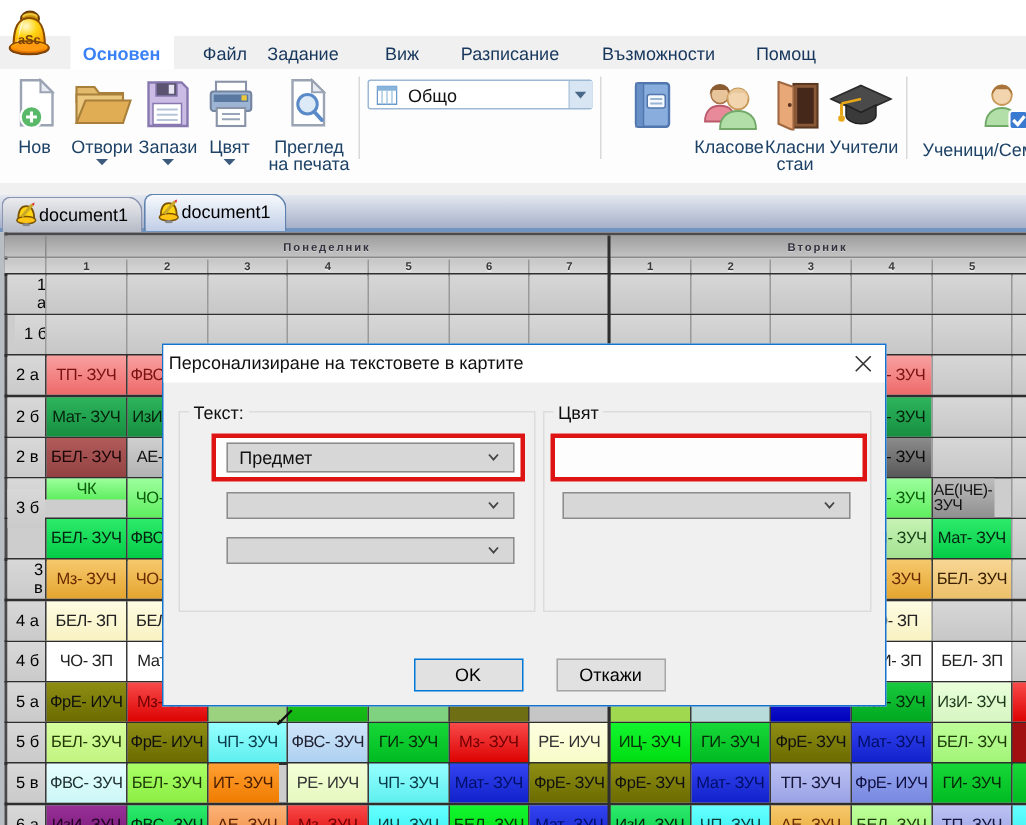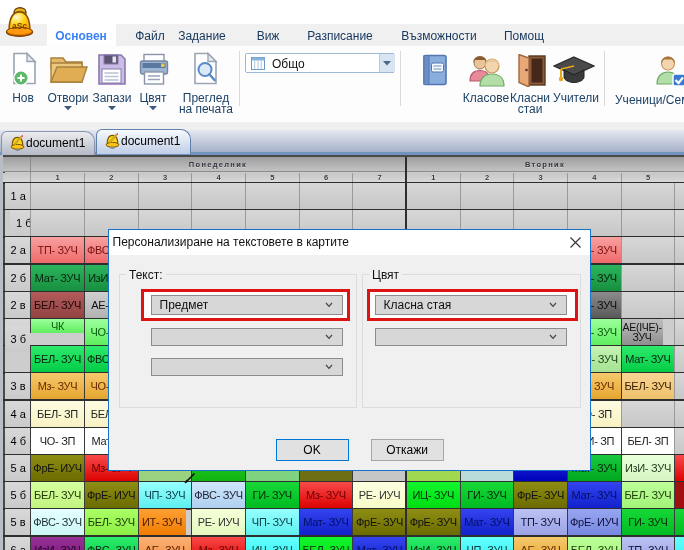--- a/index.html
+++ b/index.html
@@ -181,21 +181,21 @@
 <div class="abs cellt" style="left:244.9px;top:172.5px;width:53.67px;height:10.5px;font-size:7.5px;font-weight:bold;color:#3a3a3a;text-shadow:0 1px 0 #e8e8e8;border-left:1px solid #999">5</div>
 <div class="abs cellt" style="left:298.6px;top:172.5px;width:53.67px;height:10.5px;font-size:7.5px;font-weight:bold;color:#3a3a3a;text-shadow:0 1px 0 #e8e8e8;border-left:1px solid #999">6</div>
 <div class="abs cellt" style="left:352.2px;top:172.5px;width:53.67px;height:10.5px;font-size:7.5px;font-weight:bold;color:#3a3a3a;text-shadow:0 1px 0 #e8e8e8;border-left:1px solid #999">7</div>
 <div class="abs cellt" style="left:405.9px;top:172.5px;width:53.67px;height:10.5px;font-size:7.5px;font-weight:bold;color:#3a3a3a;text-shadow:0 1px 0 #e8e8e8;border-left:1px solid #999">1</div>
 <div class="abs cellt" style="left:459.6px;top:172.5px;width:53.67px;height:10.5px;font-size:7.5px;font-weight:bold;color:#3a3a3a;text-shadow:0 1px 0 #e8e8e8;border-left:1px solid #999">2</div>
 <div class="abs cellt" style="left:513.2px;top:172.5px;width:53.67px;height:10.5px;font-size:7.5px;font-weight:bold;color:#3a3a3a;text-shadow:0 1px 0 #e8e8e8;border-left:1px solid #999">3</div>
 <div class="abs cellt" style="left:566.9px;top:172.5px;width:53.67px;height:10.5px;font-size:7.5px;font-weight:bold;color:#3a3a3a;text-shadow:0 1px 0 #e8e8e8;border-left:1px solid #999">4</div>
 <div class="abs cellt" style="left:620.6px;top:172.5px;width:53.67px;height:10.5px;font-size:7.5px;font-weight:bold;color:#3a3a3a;text-shadow:0 1px 0 #e8e8e8;border-left:1px solid #999">5</div>
 <div class="abs" style="left:3px;top:182.4px;width:681px;height:1.6px;background:#2e2e2e"></div>
 <div class="abs" style="left:3px;top:209.0px;width:681px;height:1.4px;background:#2e2e2e"></div>
-<div class="abs" style="left:4.6px;top:183.0px;width:25.6px;height:26.0px;background:linear-gradient(#d8d8d8,#cacaca);font-size:11px;color:#000;display:flex;align-items:center;padding-left:6px">1 а</div>
+<div class="abs" style="left:4.6px;top:183.0px;width:25.6px;height:26.0px;background:linear-gradient(#d8d8d8,#cacaca);font-size:11px;color:#000;display:flex;align-items:center;padding-left:20px">1 а</div>
 <div class="abs" style="left:30.2px;top:183.0px;width:53.67px;height:26.0px;background:linear-gradient(#d7d7d7,#c7c7c7);border-left:1px solid #9a9a9a"></div>
 <div class="abs" style="left:83.9px;top:183.0px;width:53.67px;height:26.0px;background:linear-gradient(#d7d7d7,#c7c7c7);border-left:1px solid #9a9a9a"></div>
 <div class="abs" style="left:137.5px;top:183.0px;width:53.67px;height:26.0px;background:linear-gradient(#d7d7d7,#c7c7c7);border-left:1px solid #9a9a9a"></div>
 <div class="abs" style="left:191.2px;top:183.0px;width:53.67px;height:26.0px;background:linear-gradient(#d7d7d7,#c7c7c7);border-left:1px solid #9a9a9a"></div>
 <div class="abs" style="left:244.9px;top:183.0px;width:53.67px;height:26.0px;background:linear-gradient(#d7d7d7,#c7c7c7);border-left:1px solid #9a9a9a"></div>
 <div class="abs" style="left:298.6px;top:183.0px;width:53.67px;height:26.0px;background:linear-gradient(#d7d7d7,#c7c7c7);border-left:1px solid #9a9a9a"></div>
 <div class="abs" style="left:352.2px;top:183.0px;width:53.67px;height:26.0px;background:linear-gradient(#d7d7d7,#c7c7c7);border-left:1px solid #9a9a9a"></div>
 <div class="abs" style="left:405.9px;top:183.0px;width:53.67px;height:26.0px;background:linear-gradient(#d7d7d7,#c7c7c7);border-left:1px solid #9a9a9a"></div>
 <div class="abs" style="left:459.6px;top:183.0px;width:53.67px;height:26.0px;background:linear-gradient(#d7d7d7,#c7c7c7);border-left:1px solid #9a9a9a"></div>
 <div class="abs" style="left:513.2px;top:183.0px;width:53.67px;height:26.0px;background:linear-gradient(#d7d7d7,#c7c7c7);border-left:1px solid #9a9a9a"></div>
@@ -268,39 +268,39 @@
 <div class="abs cellt" style="left:83.9px;top:319.0px;width:53.67px;height:26.0px;background:linear-gradient(#9cff9c,#5fee5f);color:#0b5e0b;border-left:1px solid #3a3a3a;line-height:10px;text-align:center">ЧО- ЗУЧ</div>
 <div class="abs" style="left:137.5px;top:319.0px;width:53.67px;height:26.0px;background:linear-gradient(#d7d7d7,#c7c7c7);border-left:1px solid #9a9a9a"></div>
 <div class="abs" style="left:191.2px;top:319.0px;width:53.67px;height:26.0px;background:linear-gradient(#d7d7d7,#c7c7c7);border-left:1px solid #9a9a9a"></div>
 <div class="abs" style="left:244.9px;top:319.0px;width:53.67px;height:26.0px;background:linear-gradient(#d7d7d7,#c7c7c7);border-left:1px solid #9a9a9a"></div>
 <div class="abs" style="left:298.6px;top:319.0px;width:53.67px;height:26.0px;background:linear-gradient(#d7d7d7,#c7c7c7);border-left:1px solid #9a9a9a"></div>
 <div class="abs" style="left:352.2px;top:319.0px;width:53.67px;height:26.0px;background:linear-gradient(#d7d7d7,#c7c7c7);border-left:1px solid #9a9a9a"></div>
 <div class="abs" style="left:405.9px;top:319.0px;width:53.67px;height:26.0px;background:linear-gradient(#d7d7d7,#c7c7c7);border-left:1px solid #9a9a9a"></div>
 <div class="abs" style="left:459.6px;top:319.0px;width:53.67px;height:26.0px;background:linear-gradient(#d7d7d7,#c7c7c7);border-left:1px solid #9a9a9a"></div>
 <div class="abs" style="left:513.2px;top:319.0px;width:53.67px;height:26.0px;background:linear-gradient(#d7d7d7,#c7c7c7);border-left:1px solid #9a9a9a"></div>
 <div class="abs cellt" style="left:566.9px;top:319.0px;width:53.67px;height:26.0px;background:linear-gradient(#9cff9c,#5fee5f);color:#0b5e0b;border-left:1px solid #3a3a3a;line-height:10px;text-align:center">Мат- ЗУЧ</div>
-<div class="abs cellt" style="left:620.6px;top:319.0px;width:42px;height:26.0px;background:linear-gradient(#bdbdbd,#8f8f8f);color:#111;border-left:1px solid #3a3a3a;font-size:10.5px;line-height:10px;text-align:center">АЕ(IЧЕ)-<br>ЗУЧ</div>
+<div class="abs cellt" style="left:620.6px;top:319.0px;width:42px;height:26.0px;background:linear-gradient(#bdbdbd,#8f8f8f);color:#111;border-left:1px solid #3a3a3a;font-size:10.5px;line-height:10px;">АЕ(IЧЕ)-<br>ЗУЧ</div>
 <div class="abs" style="left:674.2px;top:319.0px;width:9.76px;height:26.0px;background:linear-gradient(#d7d7d7,#c7c7c7);border-left:1px solid #9a9a9a"></div>
 <div class="abs" style="left:3px;top:372.2px;width:681px;height:1.4px;background:#2e2e2e"></div>
 <div class="abs" style="left:4.6px;top:326px;width:25.6px;height:26.0px;background:linear-gradient(#d8d8d8,#cacaca);font-size:11px;color:#000;display:flex;align-items:center;padding-left:6px">3 б</div>
 <div class="abs cellt" style="left:30.2px;top:346.2px;width:53.67px;height:26.0px;background:linear-gradient(#2dea6b,#04cc47);color:#052310;border-left:1px solid #3a3a3a;line-height:10px;text-align:center">БЕЛ- ЗУЧ</div>
 <div class="abs cellt" style="left:83.9px;top:346.2px;width:53.67px;height:26.0px;background:linear-gradient(#2dea6b,#04cc47);color:#052310;border-left:1px solid #3a3a3a;line-height:10px;text-align:center">ФВС- ЗУЧ</div>
 <div class="abs" style="left:137.5px;top:346.2px;width:53.67px;height:26.0px;background:linear-gradient(#d7d7d7,#c7c7c7);border-left:1px solid #9a9a9a"></div>
 <div class="abs" style="left:191.2px;top:346.2px;width:53.67px;height:26.0px;background:linear-gradient(#d7d7d7,#c7c7c7);border-left:1px solid #9a9a9a"></div>
 <div class="abs" style="left:244.9px;top:346.2px;width:53.67px;height:26.0px;background:linear-gradient(#d7d7d7,#c7c7c7);border-left:1px solid #9a9a9a"></div>
 <div class="abs" style="left:298.6px;top:346.2px;width:53.67px;height:26.0px;background:linear-gradient(#d7d7d7,#c7c7c7);border-left:1px solid #9a9a9a"></div>
 <div class="abs" style="left:352.2px;top:346.2px;width:53.67px;height:26.0px;background:linear-gradient(#d7d7d7,#c7c7c7);border-left:1px solid #9a9a9a"></div>
 <div class="abs" style="left:405.9px;top:346.2px;width:53.67px;height:26.0px;background:linear-gradient(#d7d7d7,#c7c7c7);border-left:1px solid #9a9a9a"></div>
 <div class="abs" style="left:459.6px;top:346.2px;width:53.67px;height:26.0px;background:linear-gradient(#d7d7d7,#c7c7c7);border-left:1px solid #9a9a9a"></div>
 <div class="abs" style="left:513.2px;top:346.2px;width:53.67px;height:26.0px;background:linear-gradient(#d7d7d7,#c7c7c7);border-left:1px solid #9a9a9a"></div>
 <div class="abs cellt" style="left:566.9px;top:346.2px;width:53.67px;height:26.0px;background:linear-gradient(#c6f3b4,#a4e292);color:#173f17;border-left:1px solid #3a3a3a;line-height:10px;text-align:center">БЕЛ- ЗУЧ</div>
 <div class="abs cellt" style="left:620.6px;top:346.2px;width:53.67px;height:26.0px;background:linear-gradient(#2dea6b,#04cc47);color:#052310;border-left:1px solid #3a3a3a;line-height:10px;text-align:center">Мат- ЗУЧ</div>
 <div class="abs" style="left:674.2px;top:346.2px;width:9.76px;height:26.0px;background:linear-gradient(#d7d7d7,#c7c7c7);border-left:1px solid #9a9a9a"></div>
 <div class="abs" style="left:3px;top:399.4px;width:681px;height:1.4px;background:#2e2e2e"></div>
-<div class="abs" style="left:4.6px;top:373.4px;width:25.6px;height:26.0px;background:linear-gradient(#d8d8d8,#cacaca);font-size:11px;color:#000;display:flex;align-items:center;padding-left:6px">3 в</div>
+<div class="abs" style="left:4.6px;top:373.4px;width:25.6px;height:26.0px;background:linear-gradient(#d8d8d8,#cacaca);font-size:11px;color:#000;display:flex;align-items:center;padding-left:18px">3 в</div>
 <div class="abs cellt" style="left:30.2px;top:373.4px;width:53.67px;height:26.0px;background:linear-gradient(#f6c96d,#e5a52f);color:#6a2a00;border-left:1px solid #3a3a3a;line-height:10px;text-align:center">Мз- ЗУЧ</div>
 <div class="abs cellt" style="left:83.9px;top:373.4px;width:53.67px;height:26.0px;background:linear-gradient(#f6c96d,#e5a52f);color:#6a2a00;border-left:1px solid #3a3a3a;line-height:10px;text-align:center">ЧО- ЗУЧ</div>
 <div class="abs" style="left:137.5px;top:373.4px;width:53.67px;height:26.0px;background:linear-gradient(#d7d7d7,#c7c7c7);border-left:1px solid #9a9a9a"></div>
 <div class="abs" style="left:191.2px;top:373.4px;width:53.67px;height:26.0px;background:linear-gradient(#d7d7d7,#c7c7c7);border-left:1px solid #9a9a9a"></div>
 <div class="abs" style="left:244.9px;top:373.4px;width:53.67px;height:26.0px;background:linear-gradient(#d7d7d7,#c7c7c7);border-left:1px solid #9a9a9a"></div>
 <div class="abs" style="left:298.6px;top:373.4px;width:53.67px;height:26.0px;background:linear-gradient(#d7d7d7,#c7c7c7);border-left:1px solid #9a9a9a"></div>
 <div class="abs" style="left:352.2px;top:373.4px;width:53.67px;height:26.0px;background:linear-gradient(#d7d7d7,#c7c7c7);border-left:1px solid #9a9a9a"></div>
 <div class="abs" style="left:405.9px;top:373.4px;width:53.67px;height:26.0px;background:linear-gradient(#d7d7d7,#c7c7c7);border-left:1px solid #9a9a9a"></div>
 <div class="abs" style="left:459.6px;top:373.4px;width:53.67px;height:26.0px;background:linear-gradient(#d7d7d7,#c7c7c7);border-left:1px solid #9a9a9a"></div>
 <div class="abs" style="left:513.2px;top:373.4px;width:53.67px;height:26.0px;background:linear-gradient(#d7d7d7,#c7c7c7);border-left:1px solid #9a9a9a"></div>
@@ -425,26 +425,20 @@
       <svg class="chev" viewBox="0 0 8 8">
         <path d="M1 2 L4 5.4 L7 2" stroke="#444" stroke-width="1.2" fill="none"></path>
       </svg>
     </div>
 <div class="ddl" style="left:150.5px;top:357.5px;width:192.5px;height:18px">
       <span style="padding-left:8px"></span>
       <svg class="chev" viewBox="0 0 8 8">
         <path d="M1 2 L4 5.4 L7 2" stroke="#444" stroke-width="1.2" fill="none"></path>
       </svg>
     </div>
-<div class="ddl" style="left:374.5px;top:295px;width:192px;height:19.5px">
-      <span style="padding-left:8px">Класна стая</span>
-      <svg class="chev" viewBox="0 0 8 8">
-        <path d="M1 2 L4 5.4 L7 2" stroke="#444" stroke-width="1.2" fill="none"></path>
-      </svg>
-    </div>
 <div class="ddl" style="left:374.5px;top:327.5px;width:192px;height:18px">
       <span style="padding-left:8px"></span>
       <svg class="chev" viewBox="0 0 8 8">
         <path d="M1 2 L4 5.4 L7 2" stroke="#444" stroke-width="1.2" fill="none"></path>
       </svg>
     </div>
 <div class="abs cellt" style="left:370.5px;top:438.5px;width:73px;height:22px;background:#e1e1e1;border:1px solid #a6a6a6;font-size:12px;letter-spacing:0;color:#000">Откажи</div>
 <div class="abs cellt" style="left:275.5px;top:438.5px;width:73px;height:22px;background:#e1e1e1;border:1px solid #0078d7;font-size:12px;letter-spacing:0;color:#000">OK</div>
 </div>
 </body></html>

